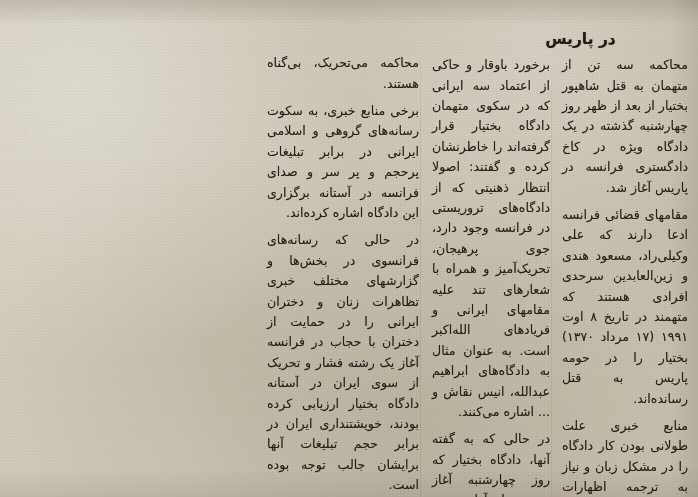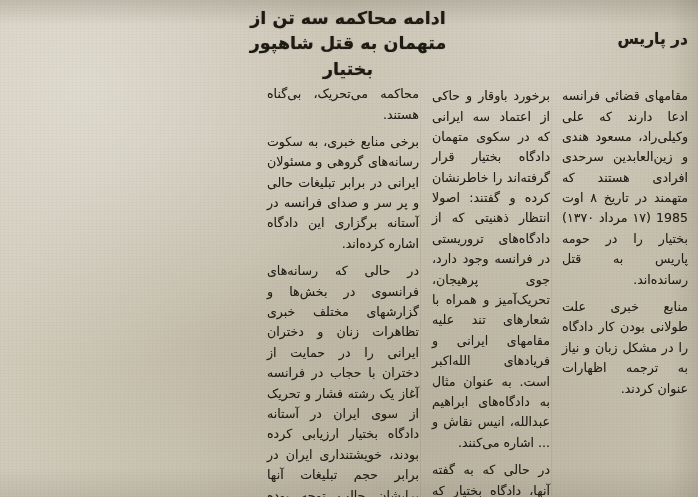--- a/index.html
+++ b/index.html
@@ -69,20 +69,21 @@
     font-family: "DejaVu Sans", sans-serif;
     font-weight: bold;
     font-size: 17.5px;
     line-height: 1.45;
     letter-spacing: 0.5px;
     text-shadow: 0 0 1px rgba(40,34,24,0.55);
   }
 
   .subhead {
     width: 215px;
+    text-align: center;
     color: #201c15;
     font-weight: bold;
     font-size: 15.5px;
     line-height: 1.5;
     margin-top: 22px;
     text-shadow: 0 0 1px rgba(40,34,24,0.5);
   }
 
   .columns {
     display: flex;
@@ -122,45 +123,43 @@
 </head>
 <body>
 
 <div class="page">
   <div class="grain"></div>
 
   <div class="content">
 
     <div class="headline-row">
       <div class="subhead">در پاریس</div>
-      <div class="headline">
-        <div class="l1">ادامه محاکمه سه تن از متهمان به قتل شاهپور بختیار</div>
-      </div>
     </div>
 
     <div class="columns">
 
       <div class="col col-1 top-pad-1">
-        <p>مقامهای قضائی فرانسه ادعا دارند که علی وکیلی‌راد، مسعود هندی و زین‌العابدین سرحدی افرادی هستند که متهمند در تاریخ ۸ اوت 1985 (۱۷ مرداد ۱۳۷۰) بختیار را در حومه پاریس به قتل رسانده‌اند.</p>
+        <p>محاکمه سه تن از متهمان به قتل شاهپور بختیار از بعد از ظهر روز چهارشنبه گذشته در یک دادگاه ویژه در کاخ دادگستری فرانسه در پاریس آغاز شد.</p>
+        <p>مقامهای قضائی فرانسه ادعا دارند که علی وکیلی‌راد، مسعود هندی و زین‌العابدین سرحدی افرادی هستند که متهمند در تاریخ ۸ اوت ۱۹۹۱ (۱۷ مرداد ۱۳۷۰) بختیار را در حومه پاریس به قتل رسانده‌اند.</p>
         <p>منابع خبری علت طولانی بودن کار دادگاه را در مشکل زبان و نیاز به ترجمه اظهارات عنوان کردند.</p>
 
       </div>
 
       <div class="colrule"></div>
 
       <div class="col col-3 top-pad-2">
         <p>برخورد باوقار و حاکی از اعتماد سه ایرانی که در سکوی متهمان دادگاه بختیار قرار گرفته‌اند را خاطرنشان کرده و گفتند: اصولا انتظار ذهنیتی که از دادگاه‌های تروریستی در فرانسه وجود دارد، جوی پرهیجان، تحریک‌آمیز و همراه با شعارهای تند علیه مقامهای ایرانی و فریادهای الله‌اکبر است. به عنوان مثال به دادگاه‌های ابراهیم عبدالله، انیس نقاش و ... اشاره می‌کنند.</p>
         <p>در حالی که به گفته آنها، دادگاه بختیار که روز چهارشنبه آغاز شده، با آرامش و سکوت منطقی همراه است و چنین القاء می‌کند که افرادی که به عنوان متهم</p>
       </div>
 
       <div class="colrule"></div>
 
       <div class="col col-5 top-pad-5">
         <p>محاکمه می‌تحریک، بی‌گناه هستند.</p>
-        <p>برخی منابع خبری، به سکوت رسانه‌های گروهی و مسئولان ایرانی در برابر تبلیغات حالی و پر سر و صدای فرانسه در آستانه برگزاری این دادگاه اشاره کرده‌اند.</p>
+        <p>برخی منابع خبری، به سکوت رسانه‌های گروهی و اسلامی ایرانی در برابر تبلیغات پرحجم و پر سر و صدای فرانسه در آستانه برگزاری این دادگاه اشاره کرده‌اند.</p>
         <p>در حالی که رسانه‌های فرانسوی در بخش‌ها و گزارشهای مختلف خبری تظاهرات زنان و دختران ایرانی را در حمایت از دختران با حجاب در فرانسه آغاز یک رشته فشار و تحریک از سوی ایران در آستانه دادگاه بختیار ارزیابی کرده بودند، خویشتنداری ایران در برابر حجم تبلیغات آنها برایشان جالب توجه بوده است.</p>
       </div>
 
     </div>
   </div>
 
   <div class="scan-shadow"></div>
 </div>
 
 </body></html>

